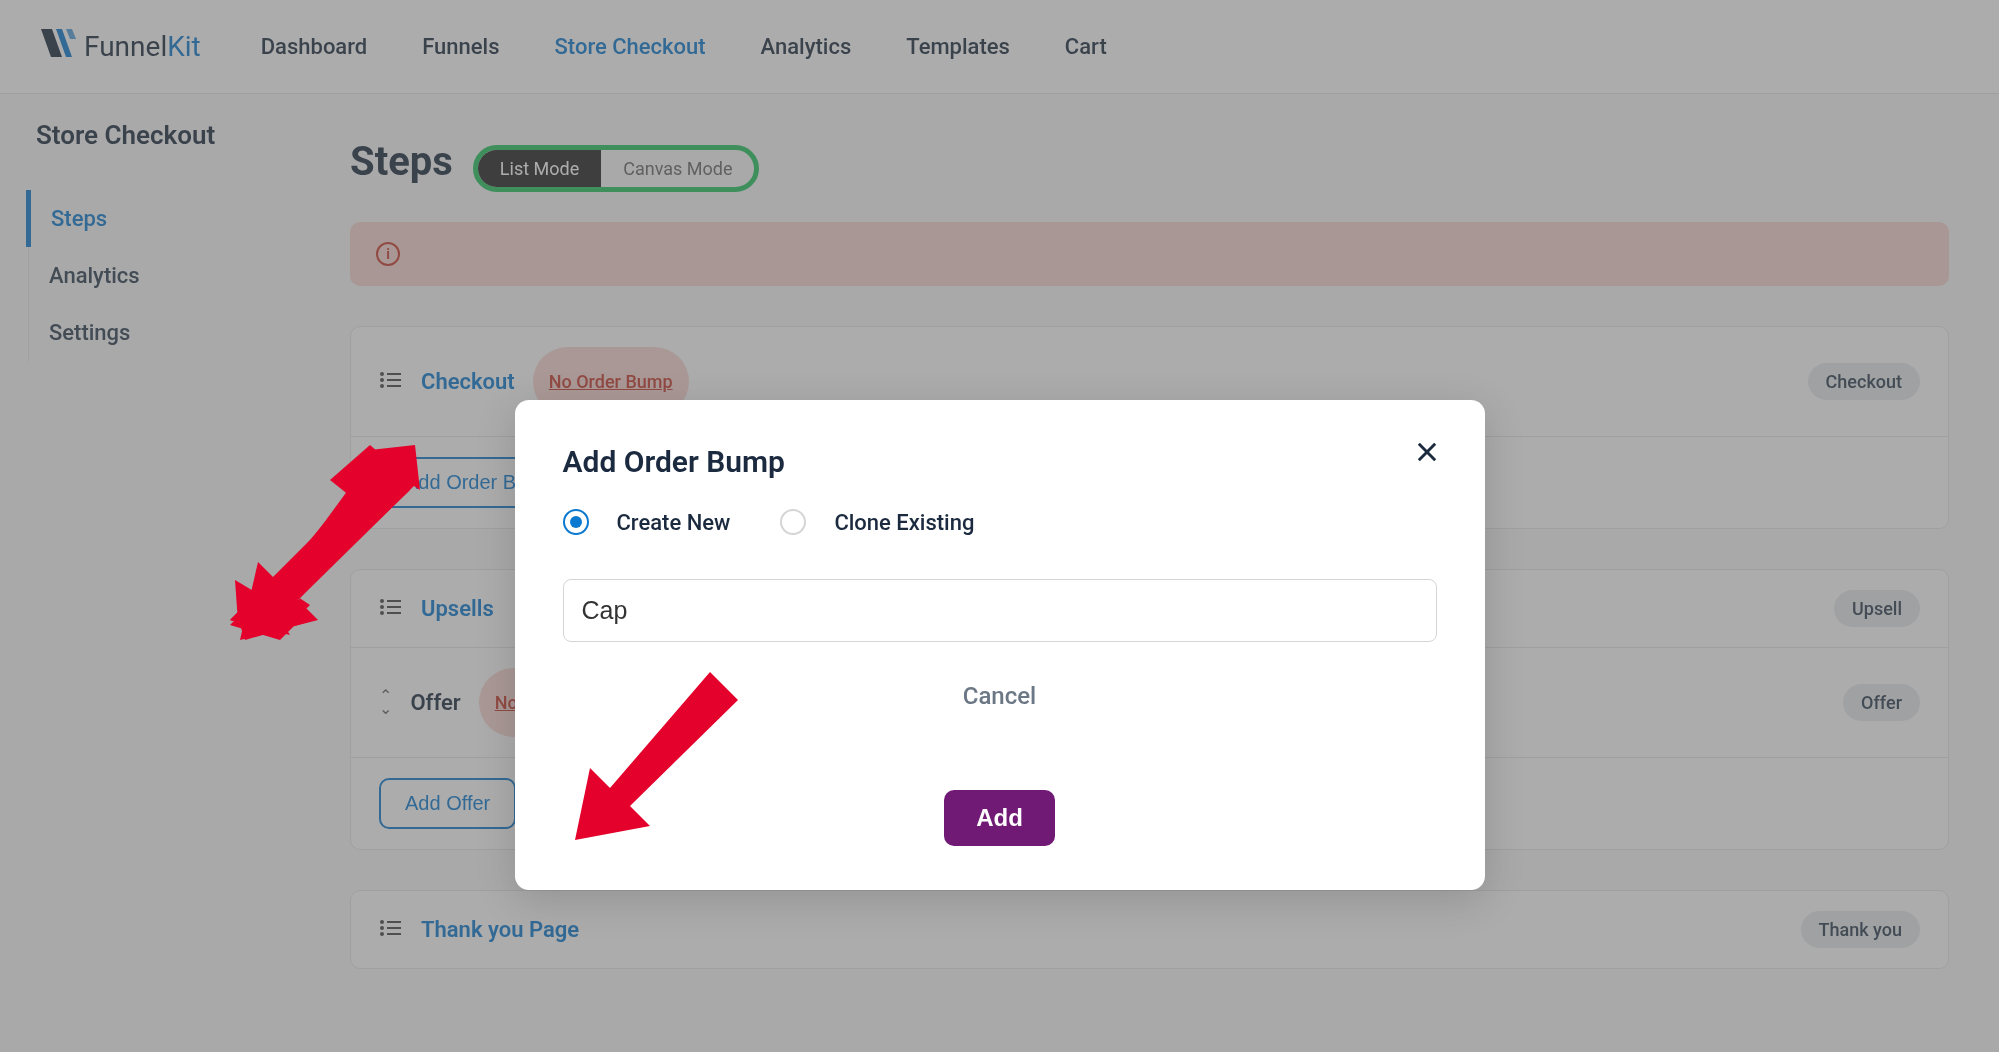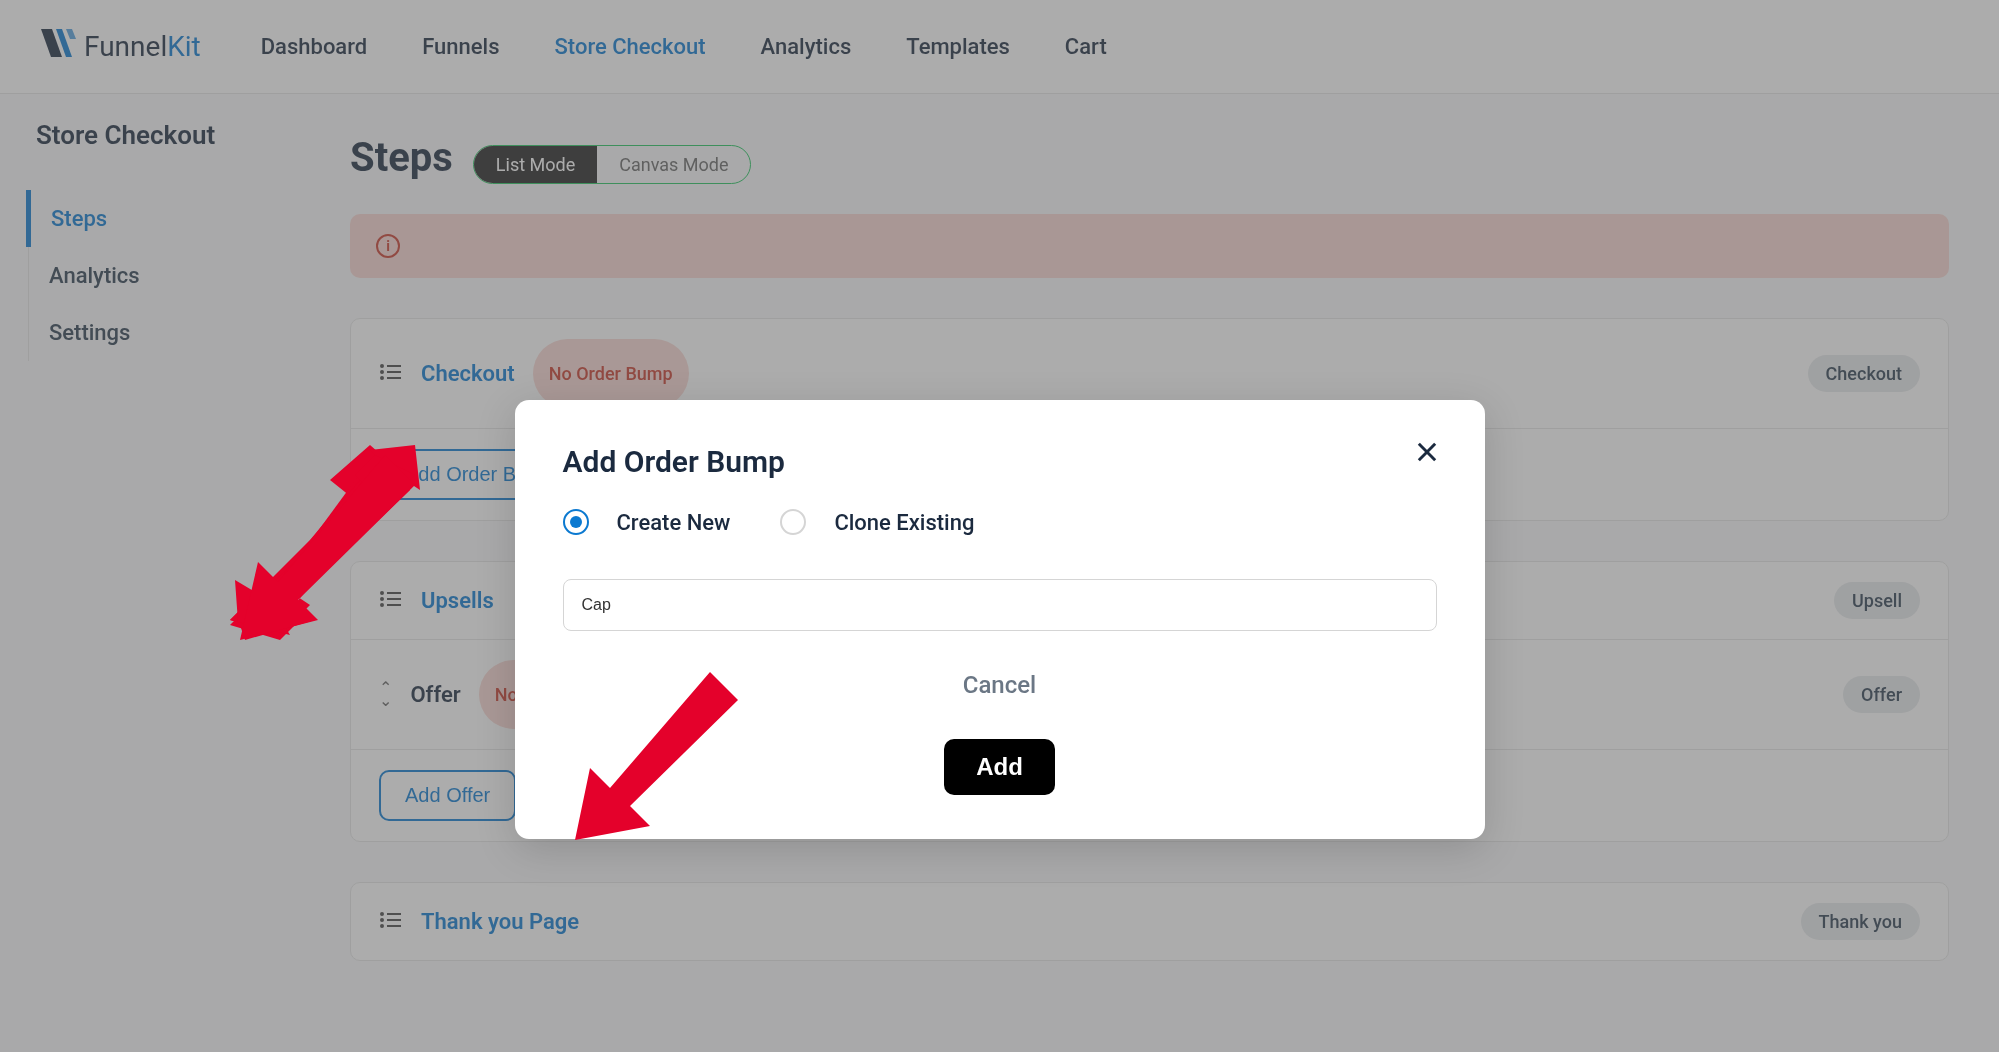--- a/index.html
+++ b/index.html
@@ -77,21 +77,21 @@
     }
     .steps-header {
       display: flex;
       align-items: center;
       gap: 20px;
       margin-bottom: 30px;
     }
     .steps-title { font-size: 40px; font-weight: 700; color: #1b2a3f; }
     .mode-toggle {
       display: flex;
-      border: 1px solid #22c55e;
+      border: 5px solid #22c55e;
       border-radius: 999px;
       overflow: hidden;
       margin-top: 15px;
     }
     .mode-btn {
       padding: 8px 22px;
       font-size: 18px;
       cursor: pointer;
     }
     .mode-btn.active { background: #222; color: #fff; }
@@ -149,20 +149,21 @@
       color: #0b79d0;
     }
     .step-name.dark { color: #1b2a3f; }
     .pill {
       background: #f8d7d2;
       color: #c93b2c;
       padding: 24px 16px;
       border-radius: 999px;
       font-size: 18px;
       font-weight: 500;
+      text-decoration: underline;
     }
     .tag {
       background: #e5e8ea;
       color: #2c3e50;
       padding: 8px 18px;
       border-radius: 999px;
       font-size: 18px;
       font-weight: 500;
       margin-left: auto;
     }
@@ -249,46 +250,47 @@
       font-size: 20px;
       color: #333;
       margin-bottom: 12px;
       display: block;
     }
     .text-input {
       width: 100%;
       padding: 16px 18px;
       border: 1px solid #d5d5d5;
       border-radius: 8px;
-      font-size: 16px;
+      font-size: 25px;
       color: #333;
     }
     .modal-actions {
       display: flex;
       justify-content: flex-end;
       align-items: center;
       gap: 40px;
       margin-top: 40px;
       flex-direction: column;
     }
     .cancel-btn {
       font-size: 24px;
       color: #6b7785;
       font-weight: 500;
       cursor: pointer;
     }
     .add-btn {
-      background: #000000;
+      background: #701a75;
       color: #fff;
       border: none;
       padding: 14px 32px;
       font-size: 24px;
       font-weight: 600;
       border-radius: 10px;
       cursor: pointer;
+      margin-top: 40px;
     }
     
     
     .arrow-annotation {
       position: absolute;
       pointer-events: none;
     }
   </style>
 </head>
 <body>

